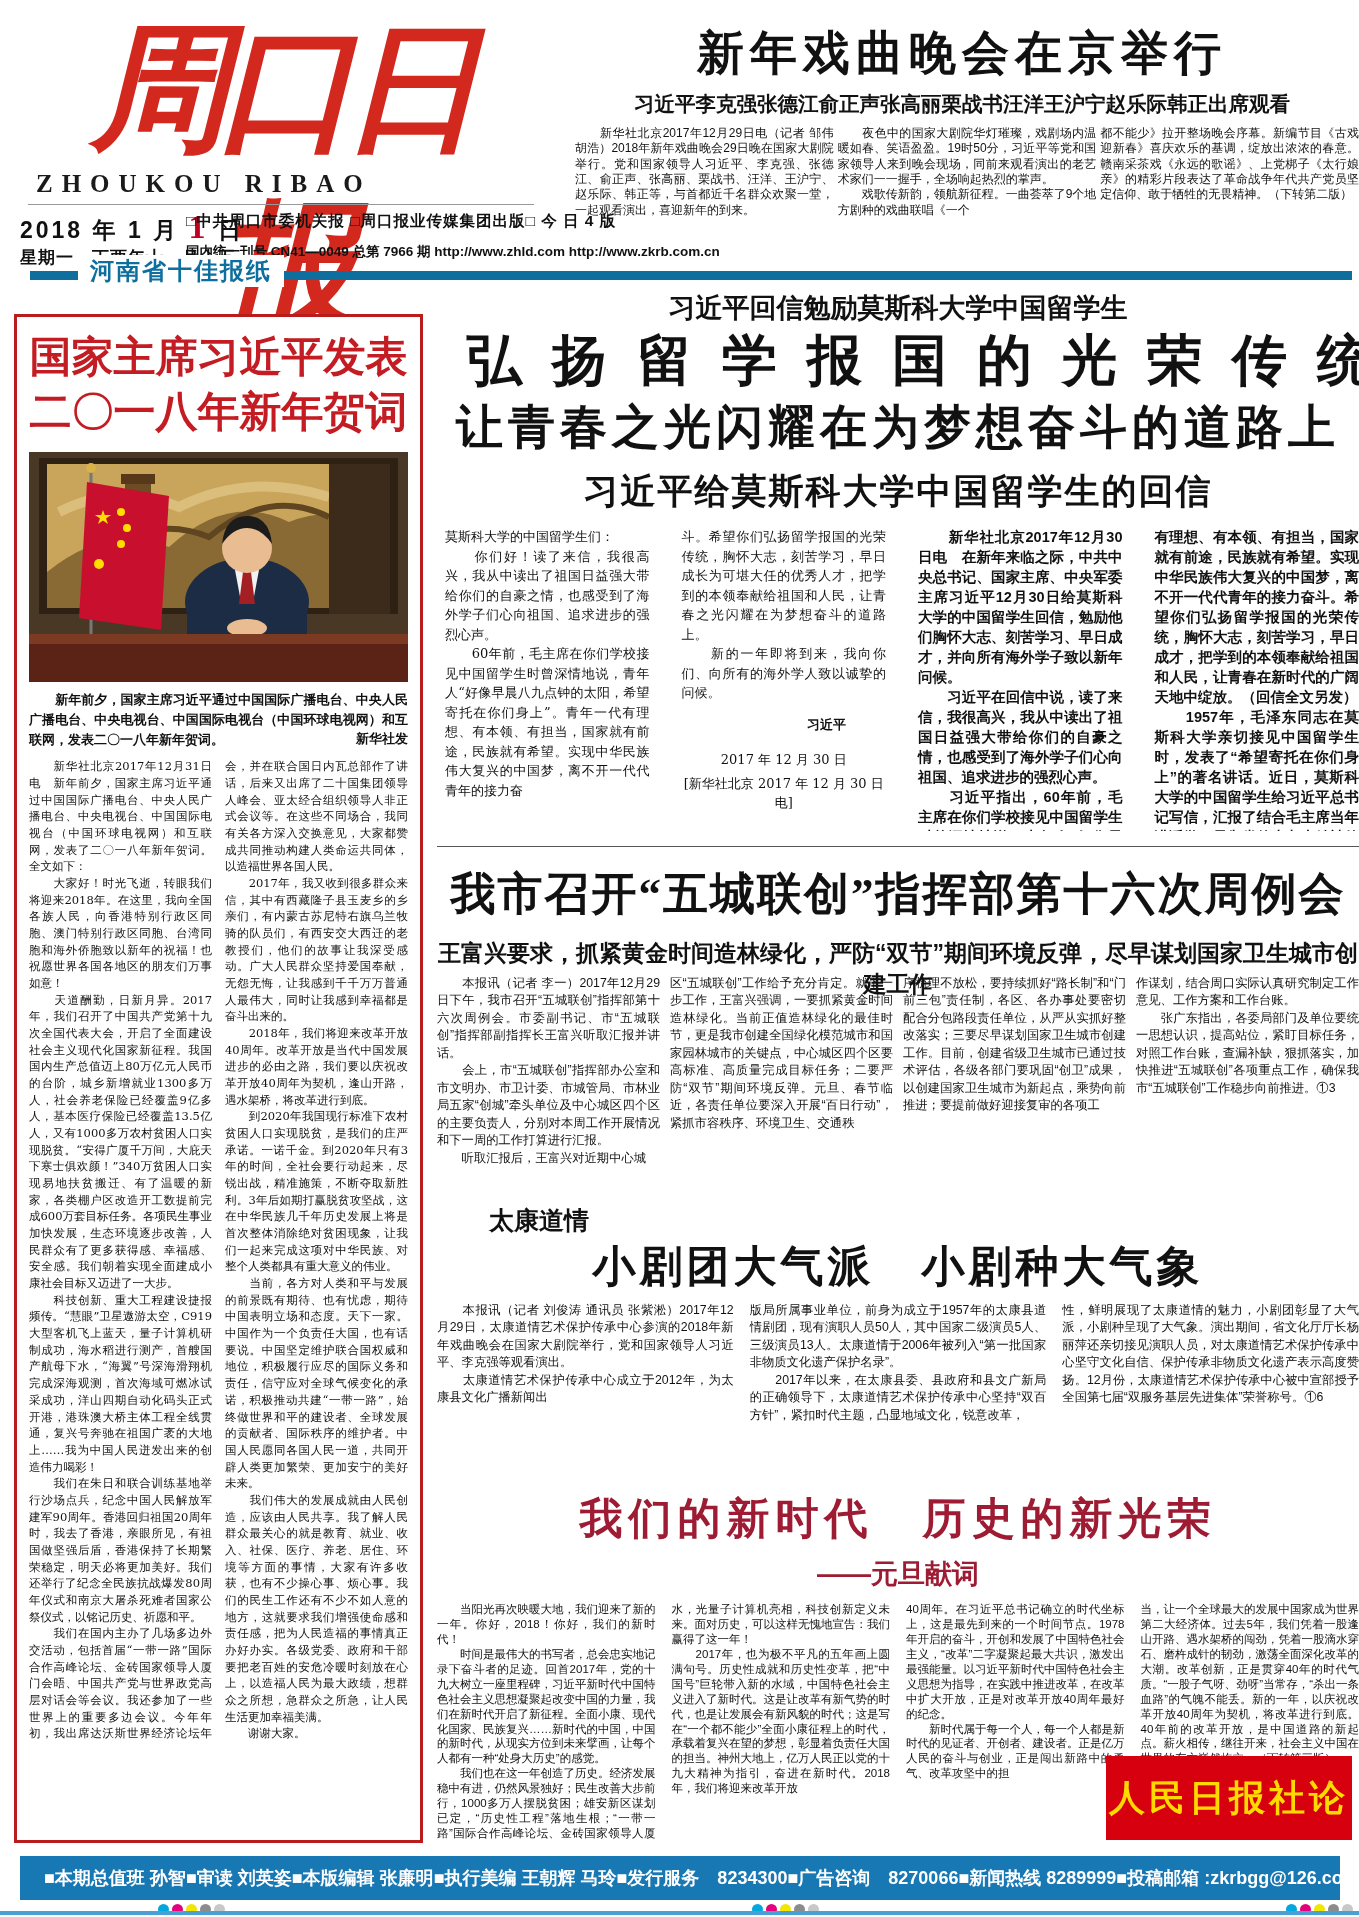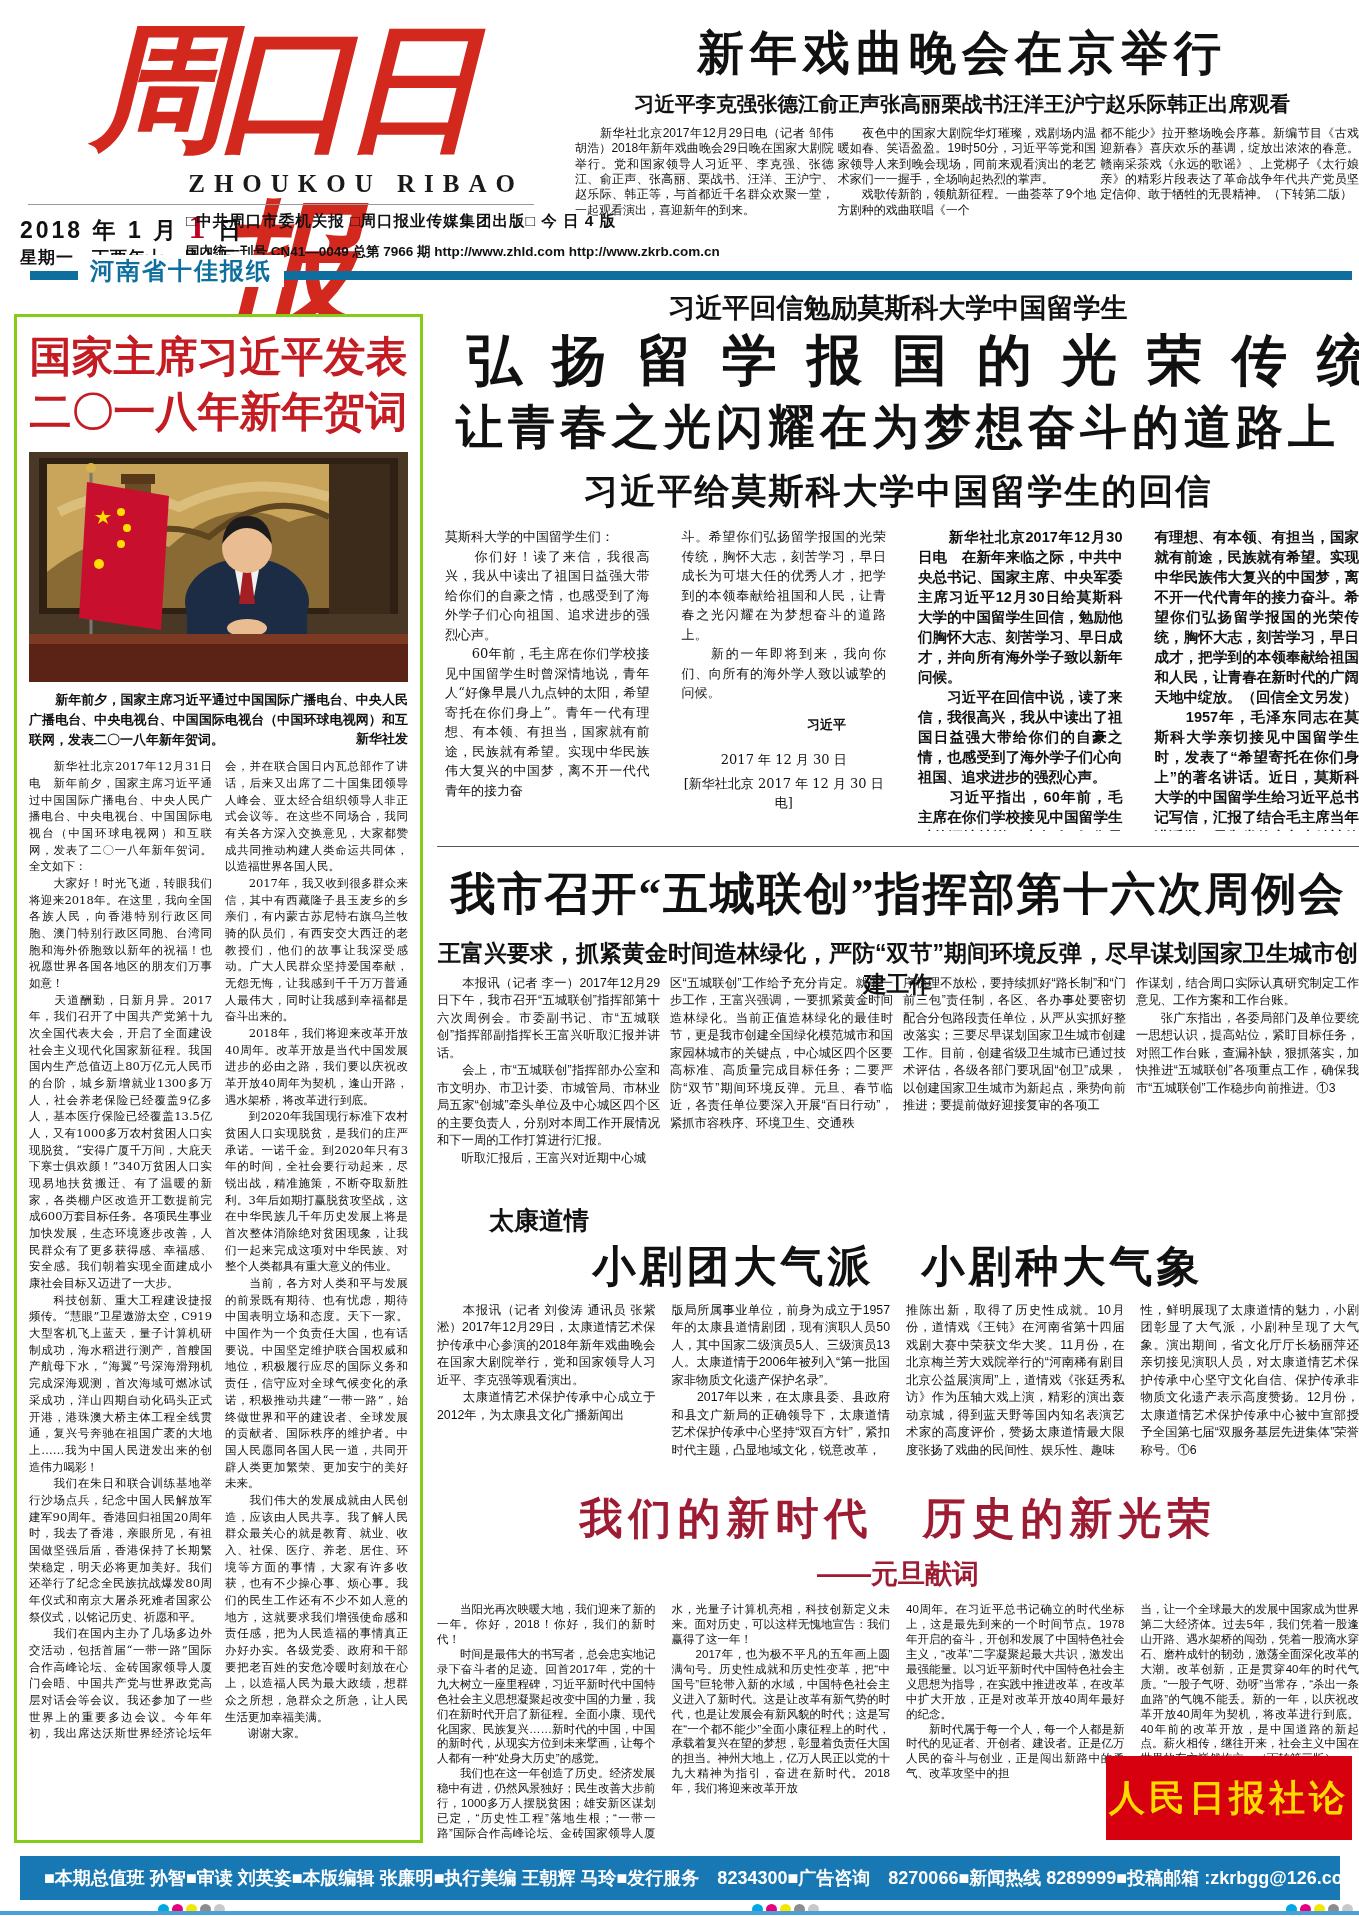--- a/index.html
+++ b/index.html
@@ -4,39 +4,39 @@
 <style>
   html,body{margin:0;padding:0;background:#e8e8e8;}
   .page{position:relative;width:1359px;height:1917px;background:#ffffff;margin:0 auto;
         font-family:"Liberation Sans",sans-serif;color:#111;overflow:hidden;}
   .abs{position:absolute;}
   .flow{white-space:pre-line;text-align:justify;}
   
   #logo{left:36px;top:0px;width:488px;height:176px;font-family:"DejaVu Serif",serif;
         font-weight:bold;font-style:italic;color:#d2281e;font-size:138px;line-height:176px;
         text-align:center;letter-spacing:-12px;}
-  #pinyin{left:36px;top:170px;width:488px;text-align:right;font-family:"Liberation Serif",serif;
+  #pinyin{left:36px;top:170px;width:488px;text-align:left;font-family:"Liberation Serif",serif;
         font-weight:bold;font-size:25px;letter-spacing:9px;color:#1a1a1a;}
   #masthead-rule{left:28px;top:204px;width:506px;height:1px;background:#999;}
   #date-line1{left:20px;top:208px;font-size:23px;font-weight:bold;color:#111;letter-spacing:3px;}
   #date-line1 .day{color:#c00021;font-size:34px;font-family:"Liberation Serif",serif;}
   #date-line2{left:20px;top:246px;font-size:17px;font-weight:bold;letter-spacing:1px;}
   #pub-line1{left:186px;top:211px;font-size:15.5px;font-weight:bold;white-space:nowrap;letter-spacing:1px;}
   #pub-line2{left:186px;top:243px;font-size:13.5px;font-weight:bold;white-space:nowrap;}
   #award-bar{left:30px;top:271px;width:1322px;height:9px;background:#0e6e9e;}
   #award-label{left:78px;top:255px;background:#fff;padding:0 12px;font-size:24px;font-weight:900;
         color:#0e6e9e;letter-spacing:2px;z-index:2;}
   
   #ts-headline{left:565px;top:22px;width:794px;text-align:center;font-size:47px;font-weight:900;
         letter-spacing:6px;}
   #ts-deck{left:565px;top:90px;width:794px;text-align:center;font-size:20.5px;font-weight:bold;}
   #ts-cols{left:575px;top:126px;width:784px;height:112px;display:flex;gap:4px;overflow:hidden;}
   #ts-cols .col{flex:1;font-size:12px;line-height:1.28;}
   
-  #left-box{left:14px;top:314px;width:409px;height:1529px;border:3px solid #84cc16;
+  #left-box{left:14px;top:314px;width:409px;height:1529px;border:3px solid #b91c1c;
         box-sizing:border-box;padding:12px 12px 8px;background:#fff;}
   .lb-title{font-size:42px;font-weight:900;color:#c31c23;text-align:center;line-height:1.32;}
   .lb-photo{display:block;margin:12px auto 8px;}
   .lb-caption{font-size:13px;font-weight:bold;line-height:1.55;font-family:"DejaVu Serif",serif;}
   .lb-credit{text-align:right;font-size:13px;font-weight:bold;margin-top:-20px;font-family:"DejaVu Serif",serif;}
   .lb-body{margin-top:10px;height:1056px;column-count:2;column-gap:13px;font-size:11.5px;
         line-height:1.45;overflow:hidden;font-family:"DejaVu Serif",serif;}
   
   #lt-kicker{left:437px;top:290px;width:922px;text-align:center;font-size:27px;font-weight:bold;}
   #lt-h1{left:437px;top:324px;width:922px;text-align:center;font-size:55px;font-weight:900;
@@ -189,21 +189,20 @@
 　　张广东指出，各委局部门及单位要统一思想认识，提高站位，紧盯目标任务，对照工作台账，查漏补缺，狠抓落实，加快推进“五城联创”各项重点工作，确保我市“五城联创”工作稳步向前推进。①3</div>
   </div>
 
   <div class="abs" id="op-kicker">太康道情</div>
   <div class="abs" id="op-headline">小剧团大气派　小剧种大气象</div>
   <div class="abs" id="op-cols">
     <div class="body-col flow">　　本报讯（记者 刘俊涛 通讯员 张紫淞）2017年12月29日，太康道情艺术保护传承中心参演的2018年新年戏曲晚会在国家大剧院举行，党和国家领导人习近平、李克强等观看演出。
 　　太康道情艺术保护传承中心成立于2012年，为太康县文化广播新闻出</div>
     <div class="body-col flow">版局所属事业单位，前身为成立于1957年的太康县道情剧团，现有演职人员50人，其中国家二级演员5人、三级演员13人。太康道情于2006年被列入“第一批国家非物质文化遗产保护名录”。
 　　2017年以来，在太康县委、县政府和县文广新局的正确领导下，太康道情艺术保护传承中心坚持“双百方针”，紧扣时代主题，凸显地域文化，锐意改革，</div>
-    <div class="body-col flow">推陈出新，取得了历史性成就。10月份，道情戏《王钝》在河南省第十四届戏剧大赛中荣获文华大奖。11月份，在北京梅兰芳大戏院举行的“河南稀有剧目北京公益展演周”上，道情戏《张廷秀私访》作为压轴大戏上演，精彩的演出轰动京城，得到蓝天野等国内知名表演艺术家的高度评价，赞扬太康道情最大限度张扬了戏曲的民间性、娱乐性、趣味</div>
     <div class="body-col flow">性，鲜明展现了太康道情的魅力，小剧团彰显了大气派，小剧种呈现了大气象。演出期间，省文化厅厅长杨丽萍还亲切接见演职人员，对太康道情艺术保护传承中心坚守文化自信、保护传承非物质文化遗产表示高度赞扬。12月份，太康道情艺术保护传承中心被中宣部授予全国第七届“双服务基层先进集体”荣誉称号。①6</div>
   </div>
 
   <div class="abs" id="ed-headline">我们的新时代　历史的新光荣</div>
   <div class="abs" id="ed-sub">——元旦献词</div>
   <div class="abs" id="ed-cols">
     <div class="ed-col flow">　　当阳光再次映暖大地，我们迎来了新的一年。你好，2018！你好，我们的新时代！
 　　时间是最伟大的书写者，总会忠实地记录下奋斗者的足迹。回首2017年，党的十九大树立一座里程碑，习近平新时代中国特色社会主义思想凝聚起改变中国的力量，我们在新时代开启了新征程。全面小康、现代化国家、民族复兴……新时代的中国，中国的新时代，从现实方位到未来擘画，让每个人都有一种“处身大历史”的感觉。
 　　我们也在这一年创造了历史。经济发展稳中有进，仍然风景独好；民生改善大步前行，1000多万人摆脱贫困；雄安新区谋划已定，“历史性工程”落地生根；“一带一路”国际合作高峰论坛、金砖国家领导人厦门会晤，中国智慧引领世界；“复兴号”启程、C919首飞、国产航母下</div>
     <div class="ed-col flow">水，光量子计算机亮相，科技创新定义未来。面对历史，可以这样无愧地宣告：我们赢得了这一年！

